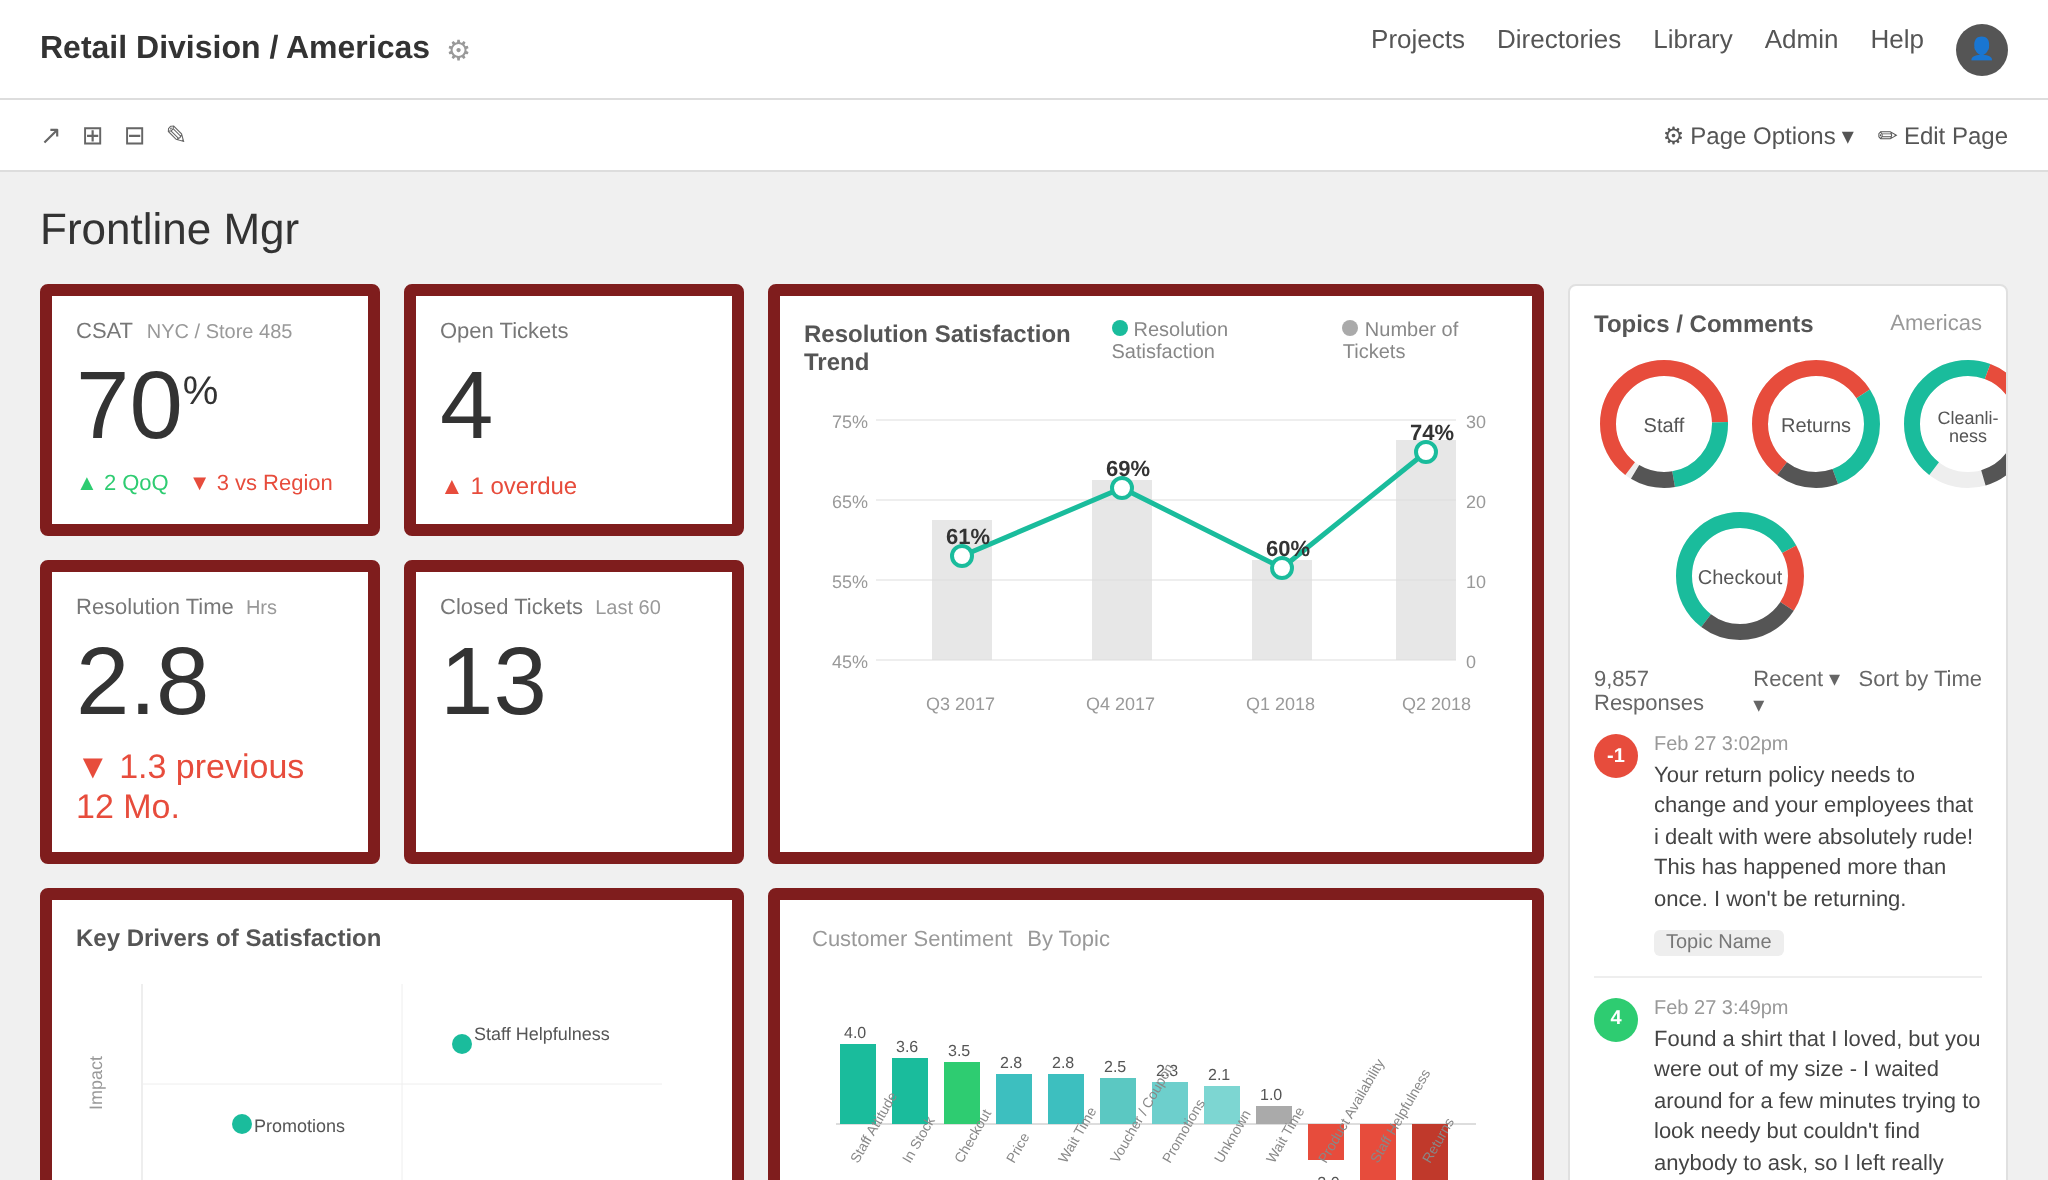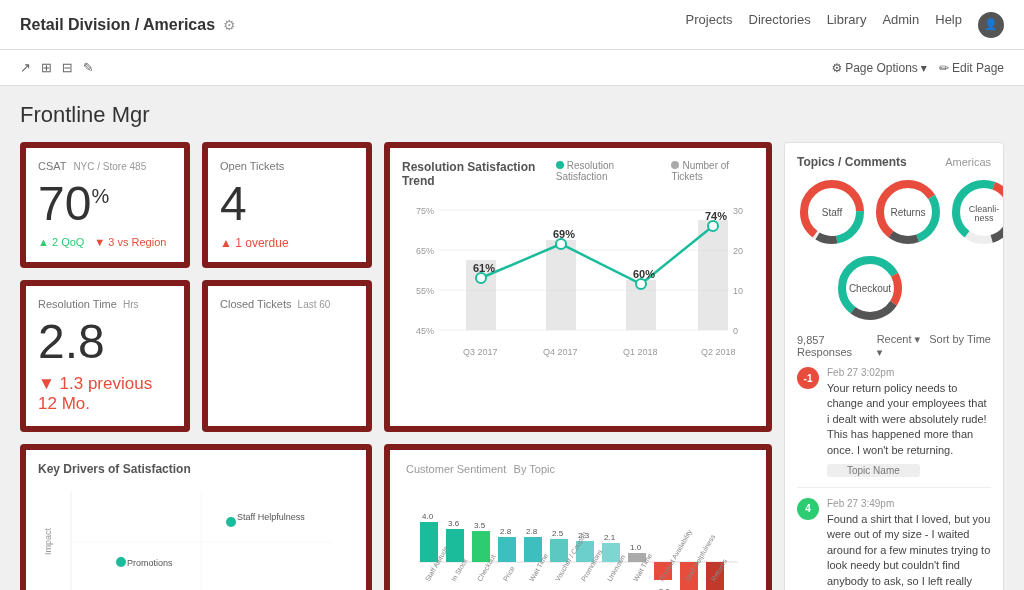--- a/index.html
+++ b/index.html
@@ -96,21 +96,21 @@
     .donut-item { display: flex; flex-direction: column; align-items: center; }
 
     .responses-bar { display: flex; justify-content: space-between; align-items: center; margin-bottom: 8px; font-size: 11px; color: #666; }
     .comment-item { margin-bottom: 10px; padding-bottom: 10px; border-bottom: 1px solid #eee; display: flex; gap: 8px; }
     .comment-badge { width: 22px; height: 22px; border-radius: 50%; display: flex; align-items: center; justify-content: center; font-size: 10px; font-weight: 700; color: #fff; flex-shrink: 0; }
     .badge-neg { background: #e74c3c; }
     .badge-pos { background: #2ecc71; }
     .comment-content { flex: 1; }
     .comment-date { font-size: 10px; color: #999; margin-bottom: 3px; }
     .comment-text { font-size: 11px; color: #444; line-height: 1.4; margin-bottom: 4px; }
-    .topic-tag { display: inline-block; background: #eee; border-radius: 3px; padding: 1px 20px; font-size: 10px; color: #777; }
+    .topic-tag { display: inline-block; background: #eee; border-radius: 3px; padding: 1px 6px; font-size: 10px; color: #777; }
 
     .line-chart-container { position: relative; width: 100%; }
     .chart-legend { display: flex; gap: 14px; font-size: 10px; color: #888; justify-content: flex-end; margin-bottom: 4px; }
     .legend-dot { display: inline-block; width: 8px; height: 8px; border-radius: 50%; margin-right: 3px; }
   </style>
 </head>
 <body>
 
 <div class="top-bar">
   <div class="top-bar-left">
@@ -322,20 +322,21 @@
       <div class="metric-down" style="font-size:17px;margin-top:4px;">
         ▼ <span>1.3 previous 12 Mo.</span>
       </div>
     </div>
 
     <div class="card closed-tickets-card">
       <div class="card-label">
         <span>Closed Tickets</span>
         <span style="font-size:10px;color:#999;margin-left:3px;">Last 60</span>
       </div>
+      <div class="big-number">13</div>
     </div>
 
     <div class="card sentiment-card" style="grid-column:3;grid-row:3;">
       <div class="card-title">
         <span>Customer Sentiment</span>
         <span>By Topic</span>
       </div>
       <div>
         <svg width="100%" height="160" viewBox="0 0 340 160">
 

